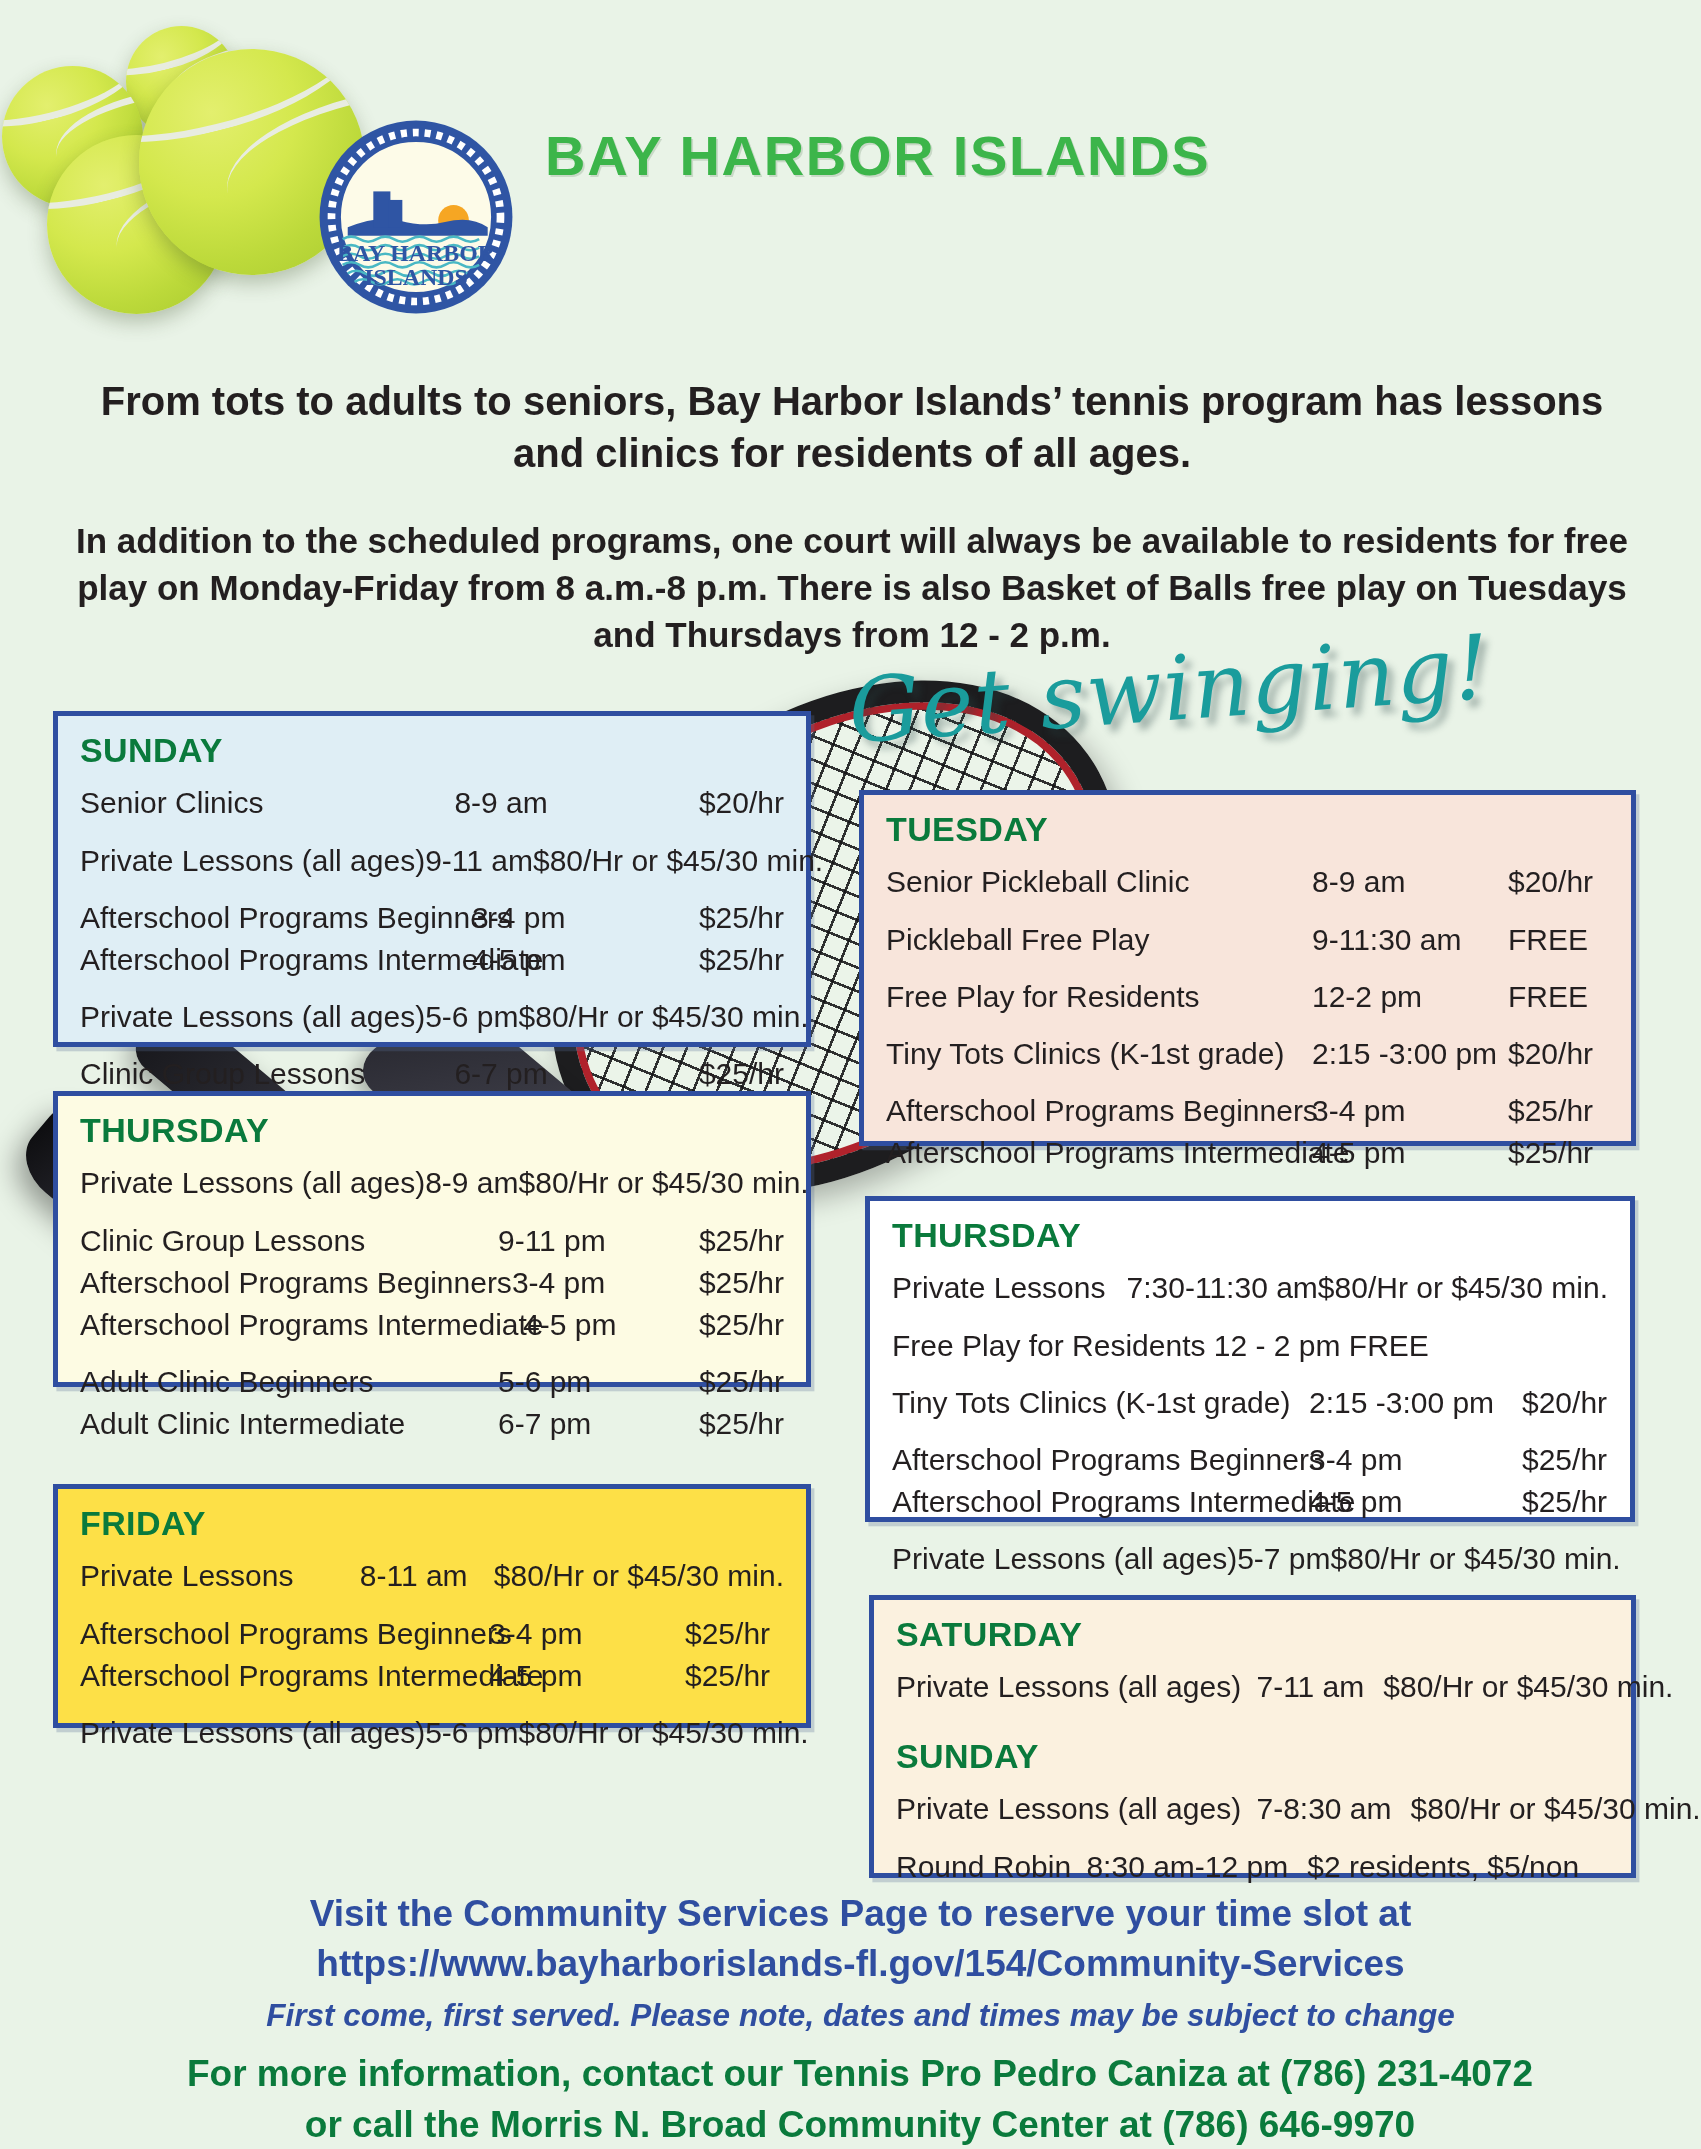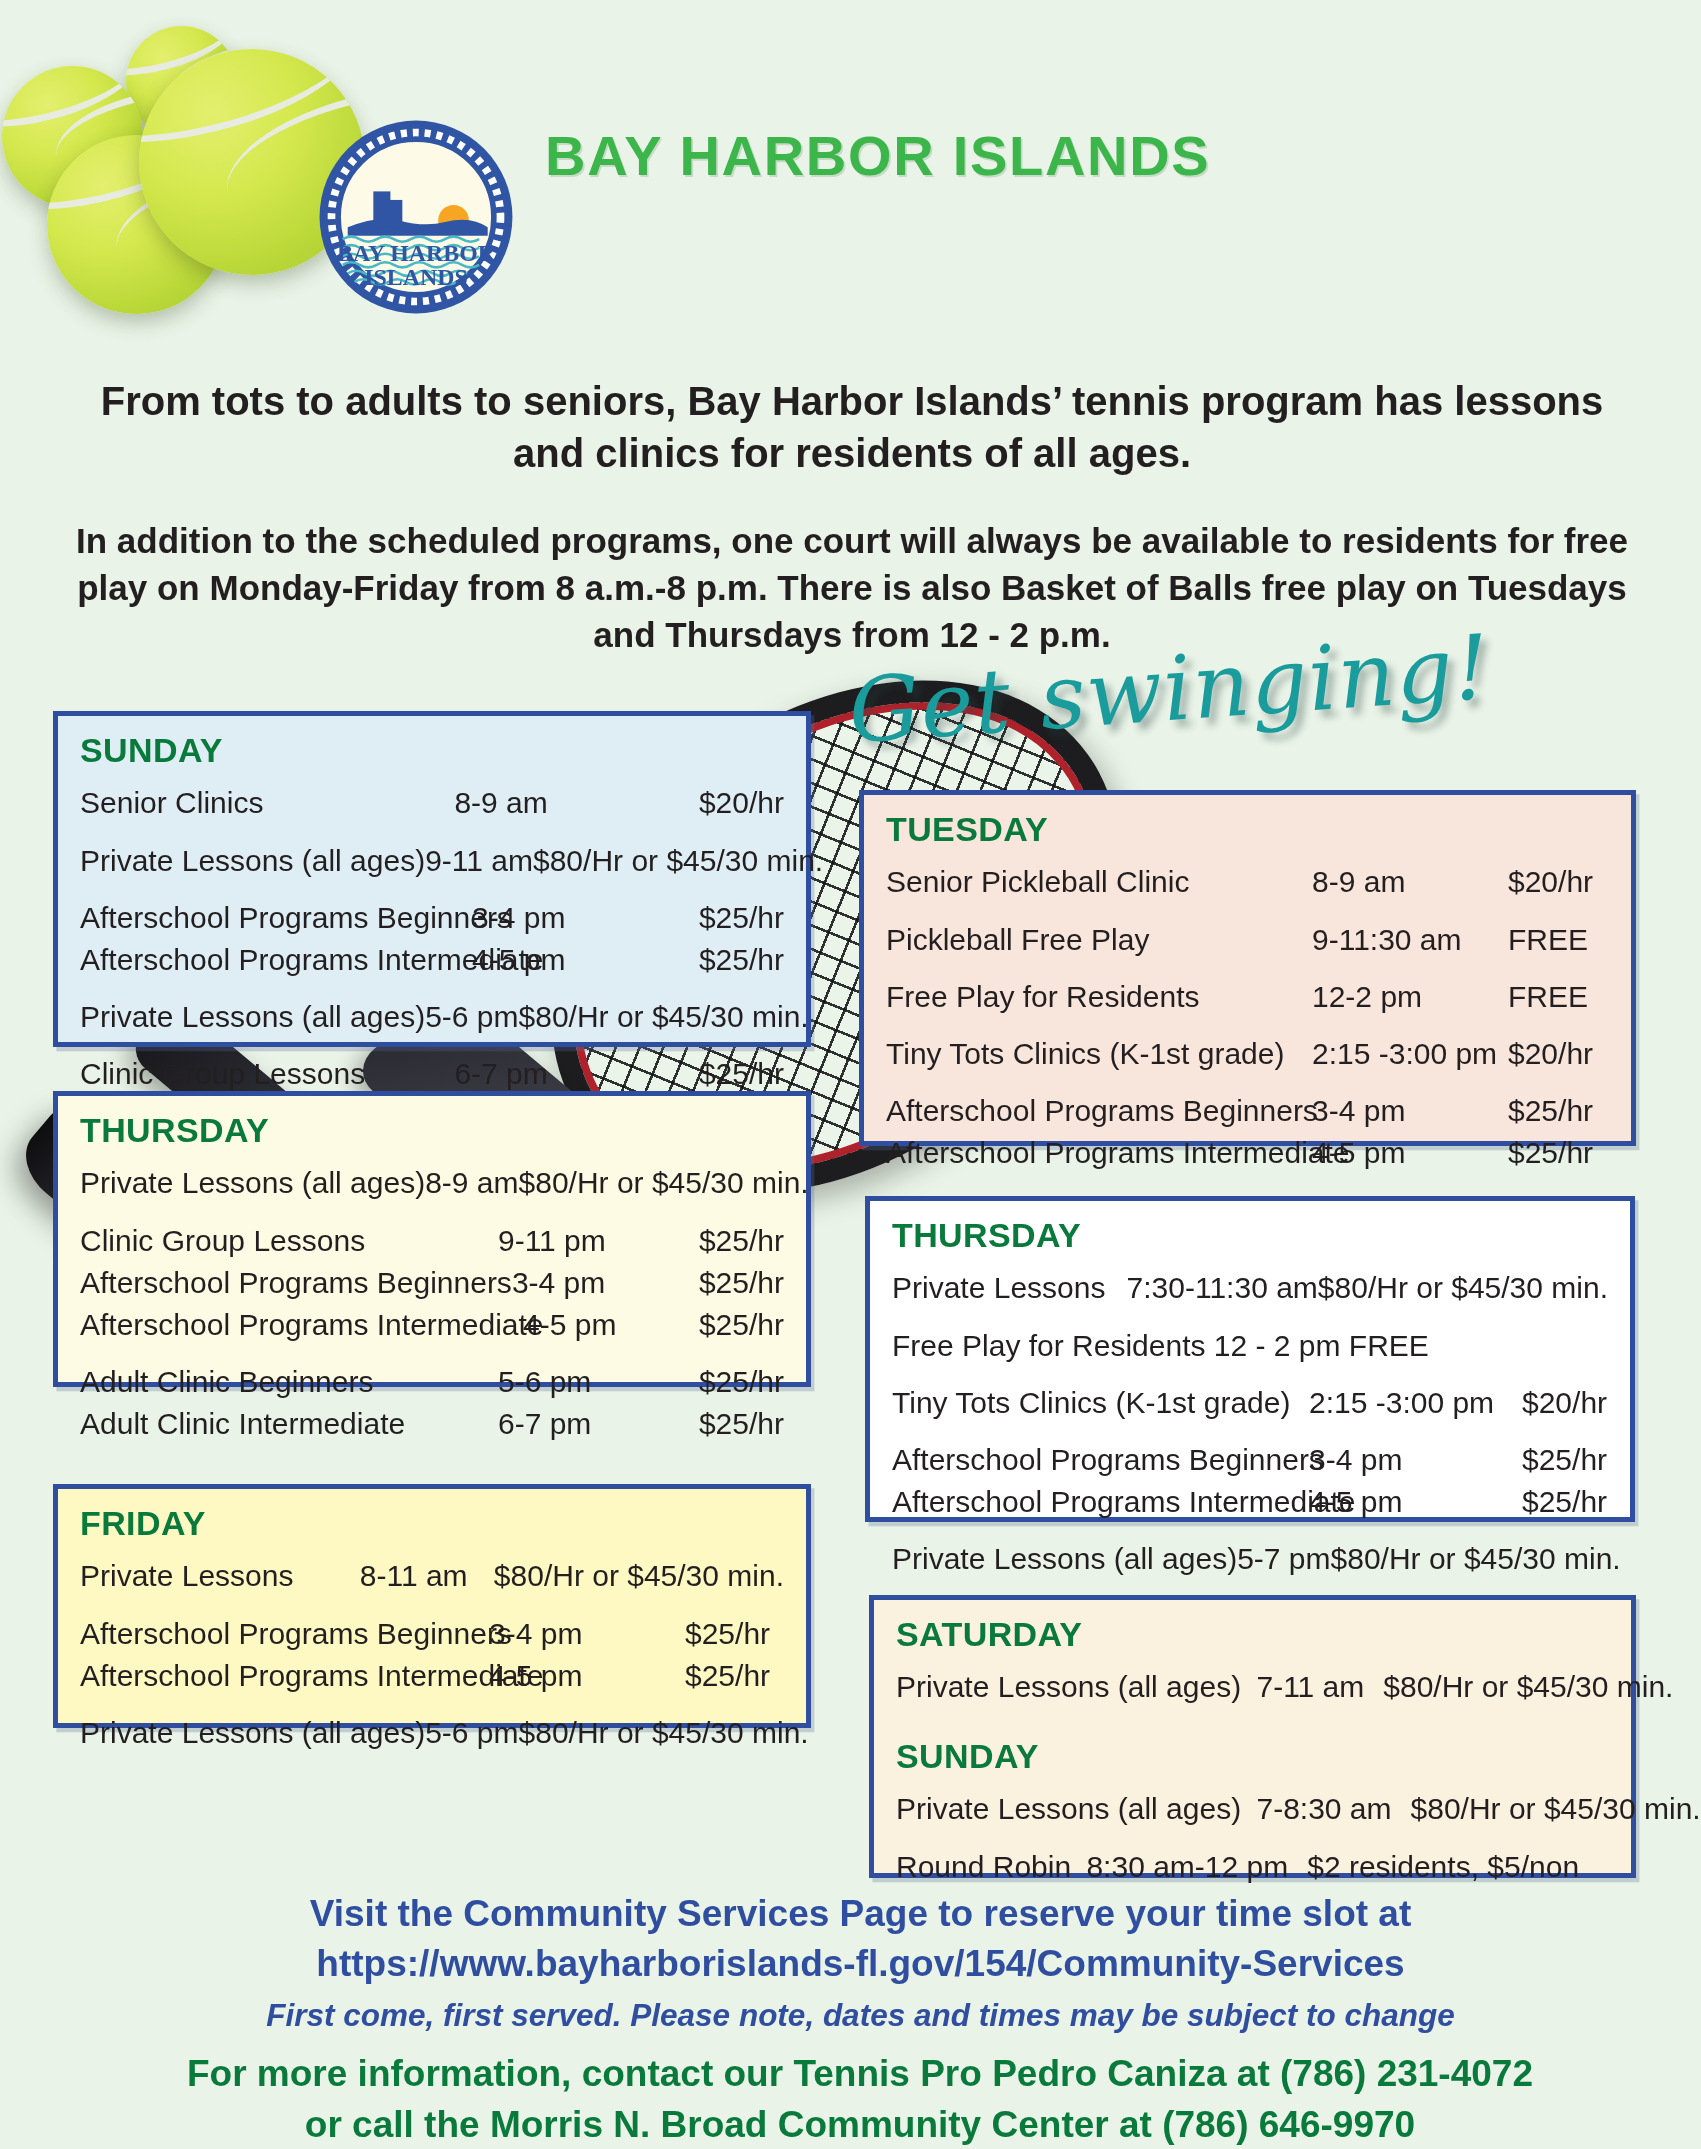--- a/index.html
+++ b/index.html
@@ -233,21 +233,21 @@
   #box-friday   .c-name { width: 409px; }
   #box-friday   .c-time { width: 196px; }
 
   #box-weekend  .c-name { width: auto; margin-right: 15.3px; }
   #box-weekend  .c-time { width: auto; margin-right: 19px; }
 
   #box-monday    { left: 53px;  top: 711px;  width: 758px;  height: 336px; background: #dfeef5; }
   #box-tuesday   { left: 859px; top: 790px; width: 777px;  height: 356px; background: #f8e5db; }
   #box-wednesday { left: 53px;  top: 1091px; width: 758px;  height: 296px; background: #fdfbe3; }
   #box-thursday  { left: 865px; top: 1196px; width: 770px; height: 326px; background: #ffffff; }
-  #box-friday    { left: 53px;  top: 1484px; width: 758px;  height: 244px; background: #fef9c3; }
+  #box-friday    { left: 53px;  top: 1484px; width: 758px;  height: 244px; background: #fde047; }
   #box-weekend   { left: 869px; top: 1595px; width: 767px; height: 283px; background: #fbf1df; }
 
   
   .footer-blue {
     position: absolute;
     left: 128px; top: 1889px;
     width: 1465px;
     text-align: center;
     color: #2f4ea0;
     font-weight: bold;

